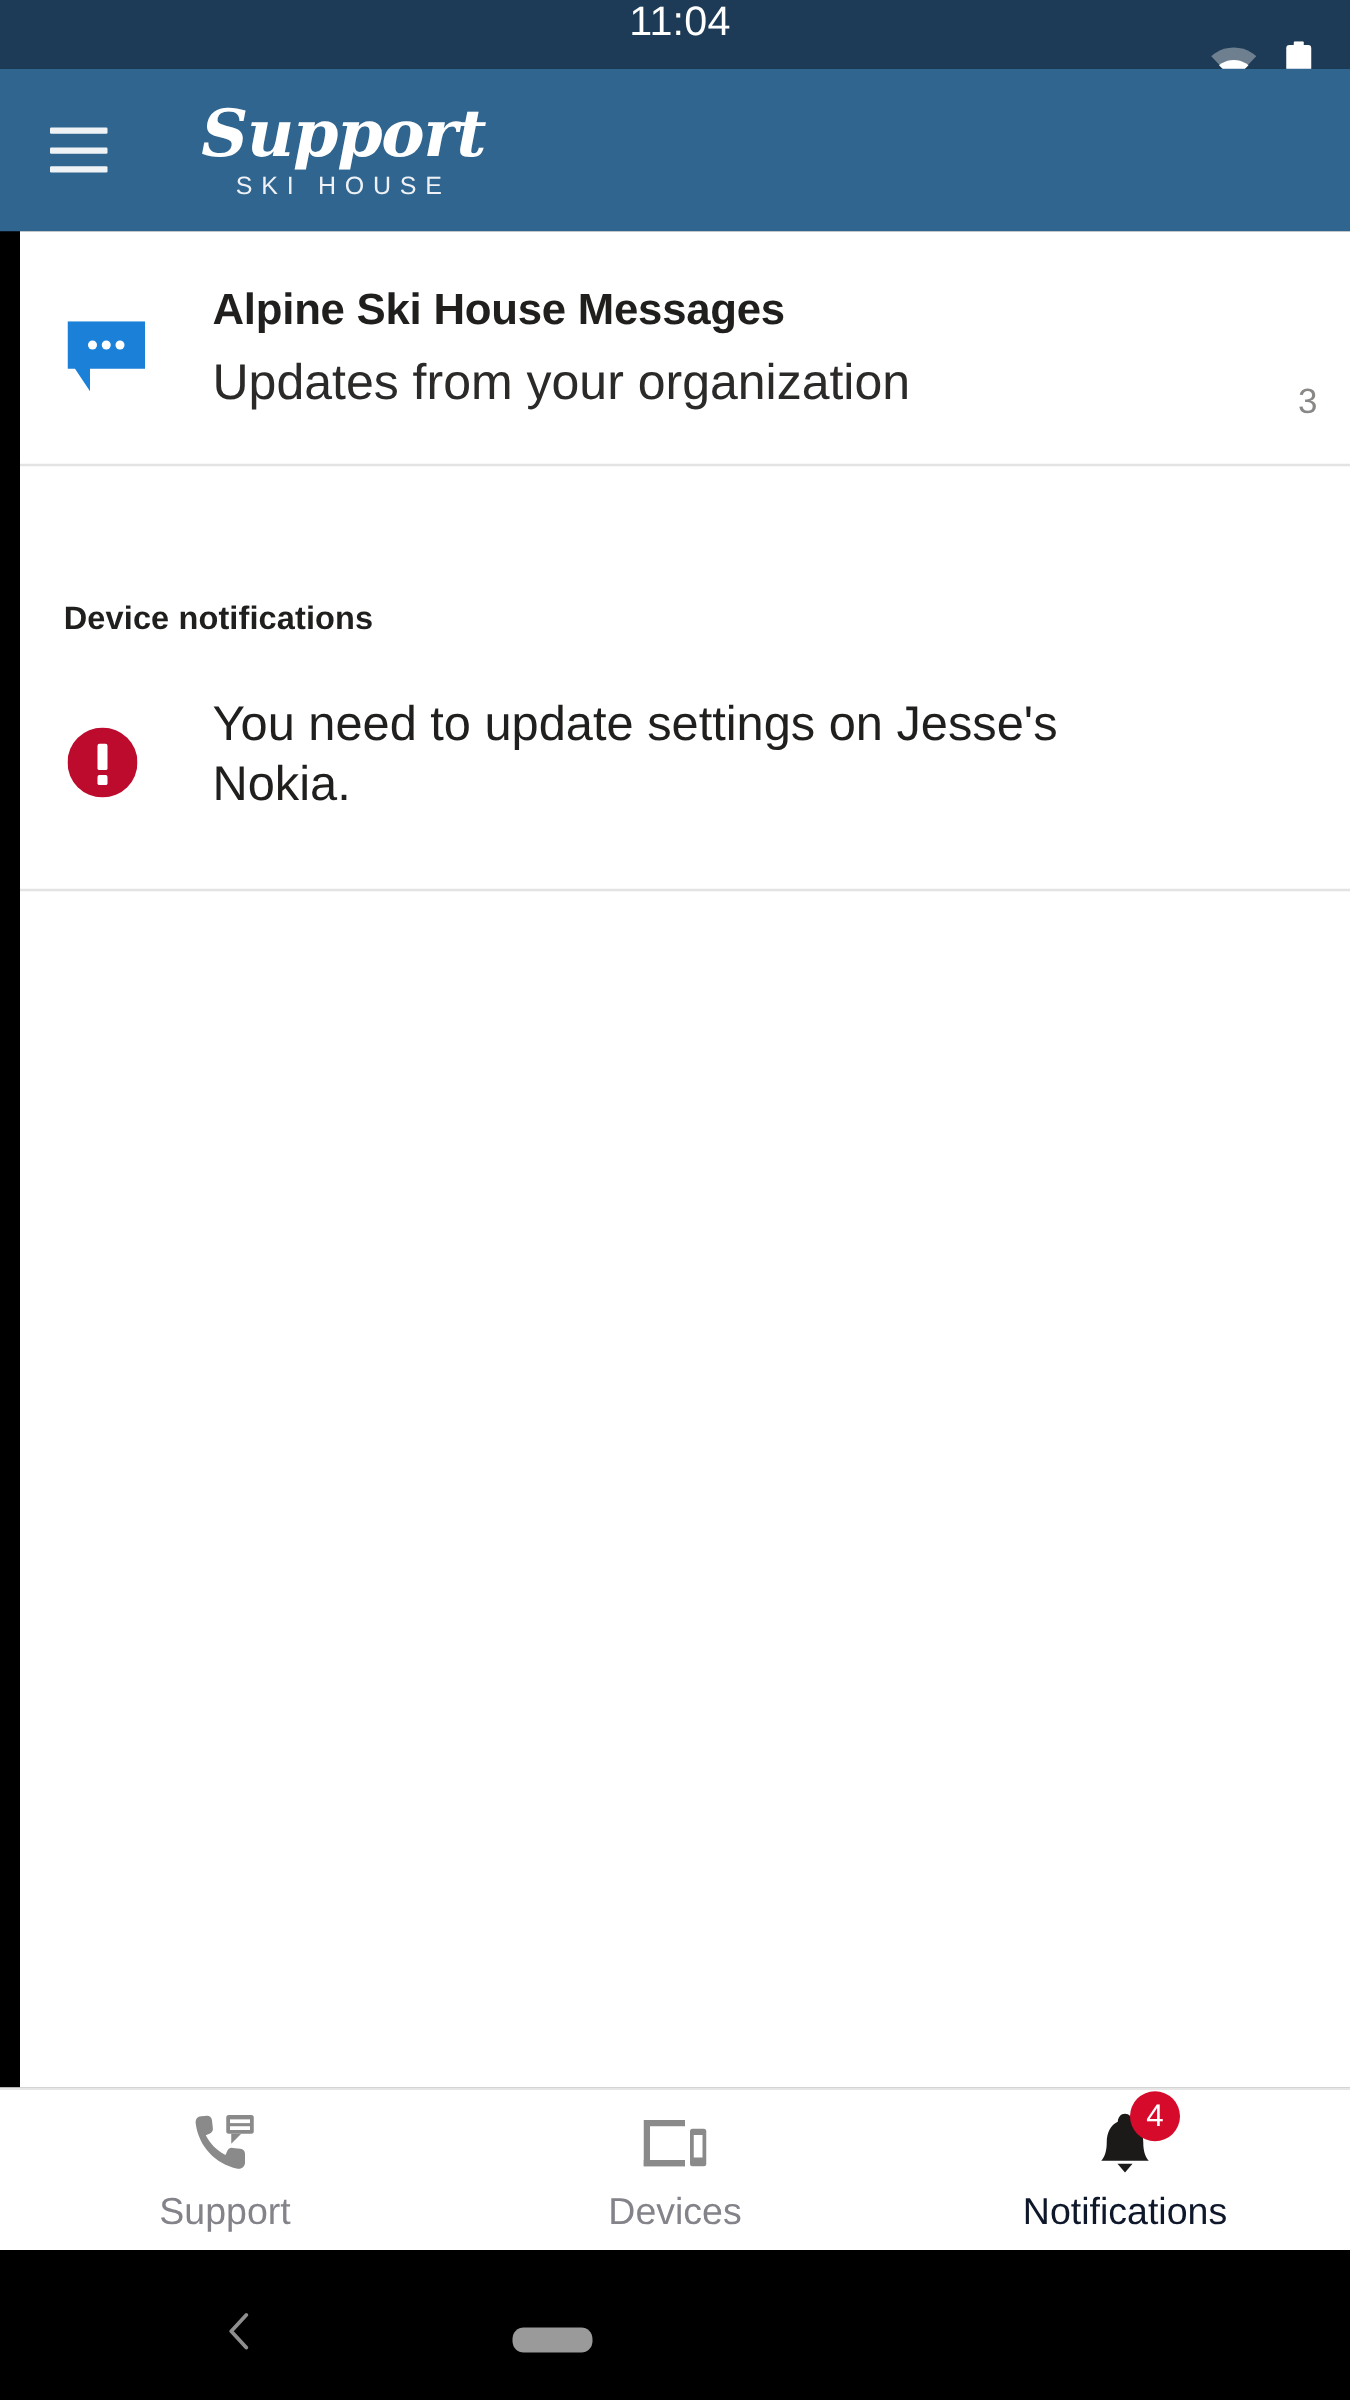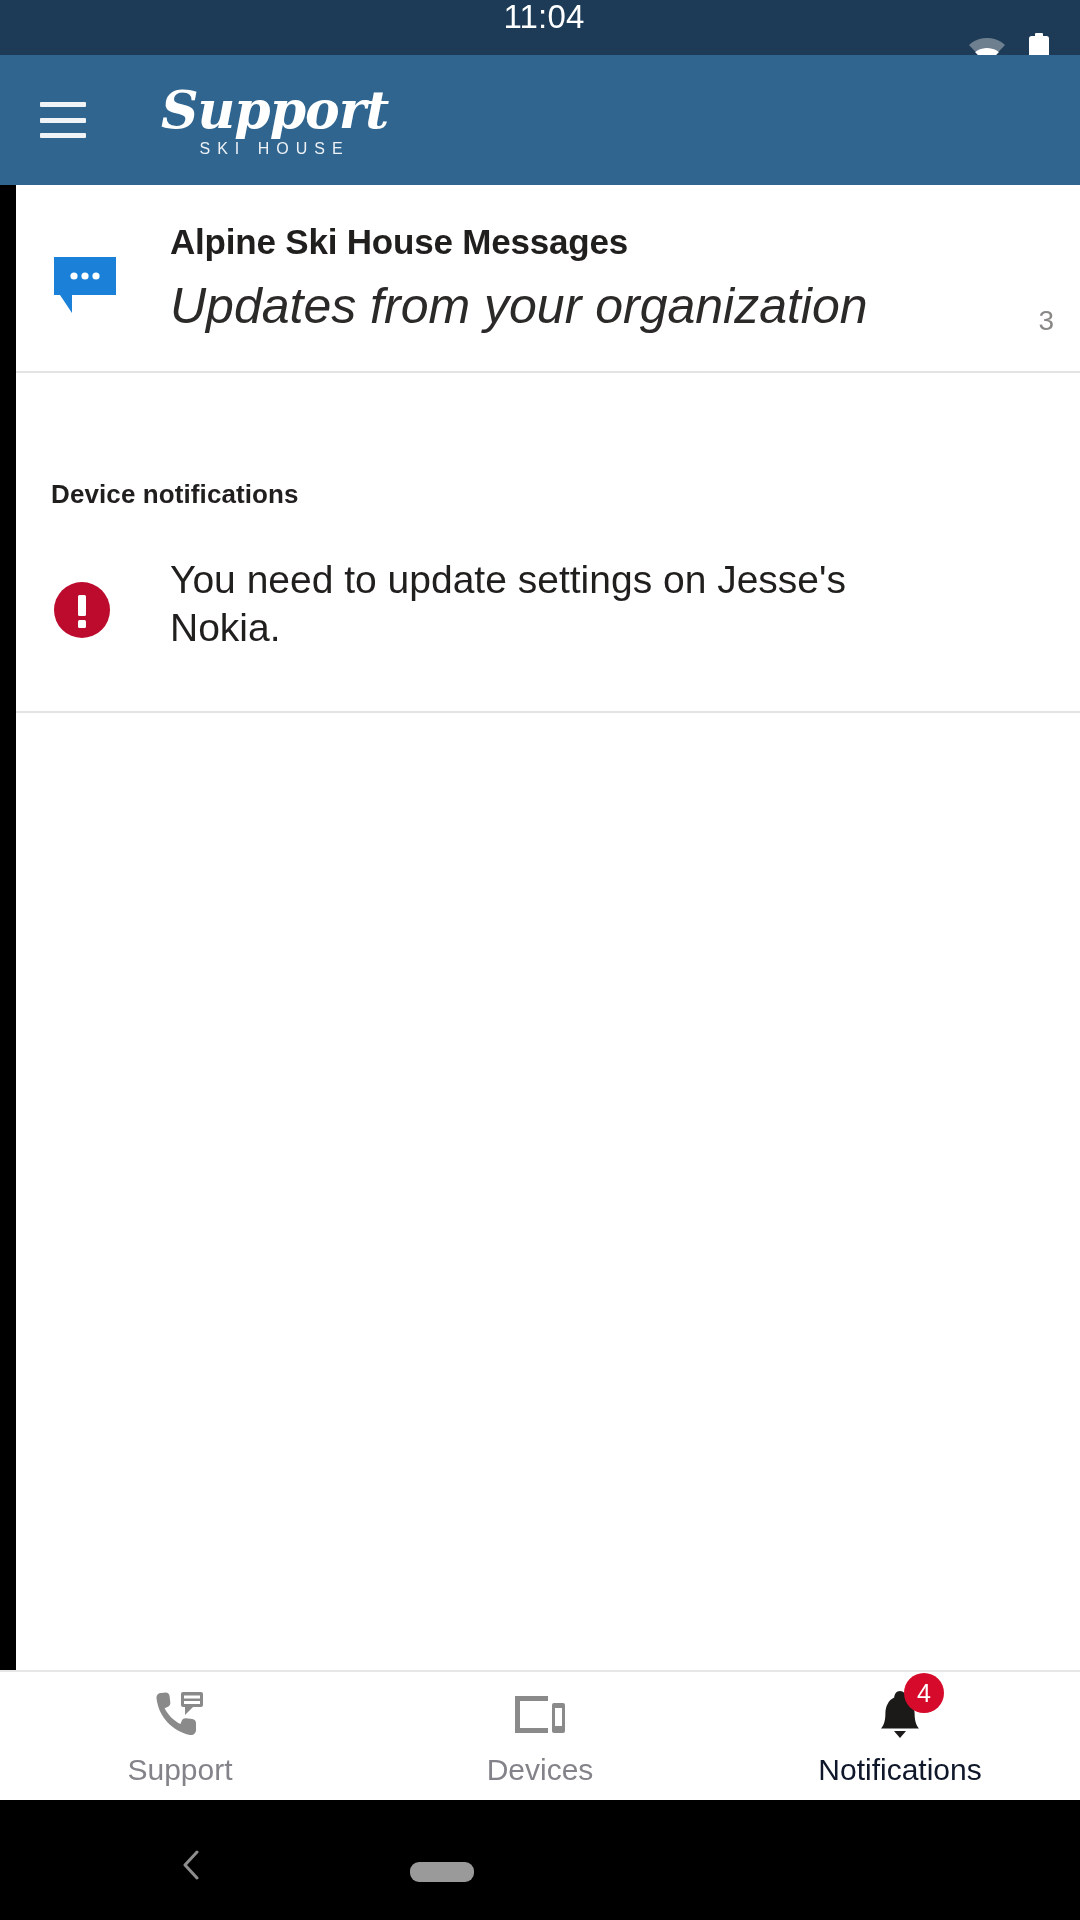--- a/index.html
+++ b/index.html
@@ -61,21 +61,21 @@
   .brand-word {
     color:#ffffff;
     font-family:"DejaVu Serif", serif;
     font-style:italic;
     font-weight:bold;
     font-size:52px;
     letter-spacing:-1px;
   }
   .brand-sub {
     color:#eef2f6;
-    font-size:16px;
+    font-size:20px;
     letter-spacing:7px;
     margin-top:5px;
     font-weight:400;
   }
 
   
   .content {
     position:absolute; top:185px; left:16px;
     width:1080px; height:1485px;
     background:#ffffff;
@@ -90,24 +90,23 @@
     padding:0 42px 0 38px;
   }
   .msg-icon { width:62px; height:56px; flex:0 0 62px; margin-top:14px; }
   .msg-text { margin-left:54px; flex:1 1 auto; }
   .msg-title {
     font-size:35px; font-weight:bold; color:#201f1e;
     letter-spacing:-0.2px;
     line-height:1.15;
   }
   .msg-sub {
-    font-size:50px; font-weight:400; color:#2b2a29;
+    font-size:40px; font-weight:400; color:#2b2a29;
     margin-top:16px;
     line-height:1.1;
-    font-style:italic;
   }
   .msg-count {
     font-size:28px; color:#8a8886;
     align-self:flex-end;
     margin-bottom:34px;
     margin-left:18px;
   }
 
   
   .notif-section { border-bottom:2px solid #e3e3e3; }

